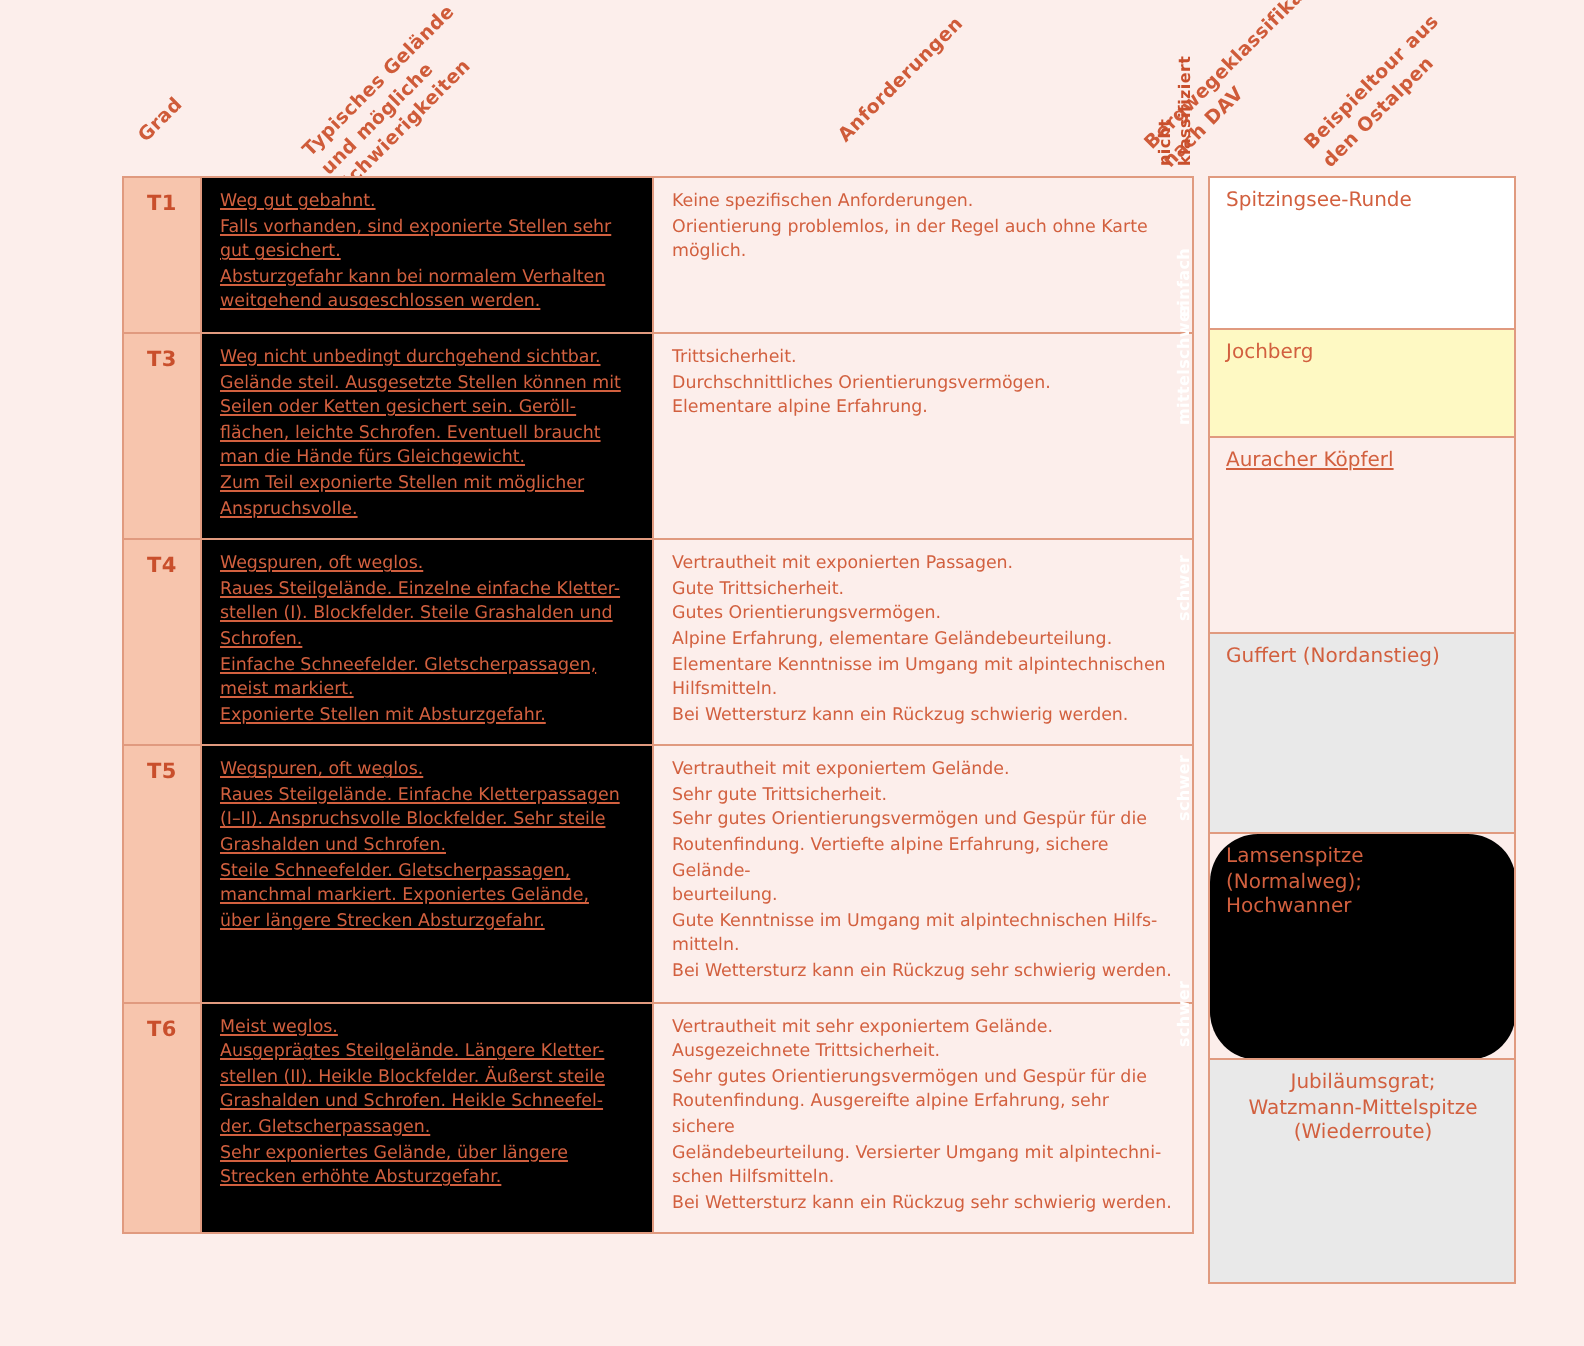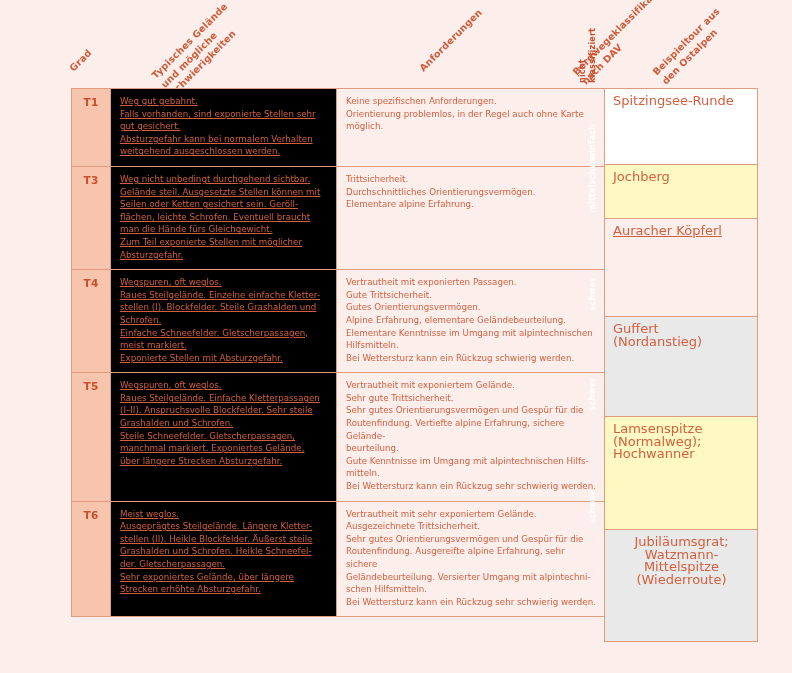--- a/index.html
+++ b/index.html
@@ -35,21 +35,21 @@
   }
   #h-grad      { left: 76px;  top: 62px; }
   #h-gelaende  { left: 176px; top: 62px; }
   #h-anford    { left: 426px; top: 62px; }
   #h-dav       { left: 588px; top: 62px; }
   #h-beispiel  { left: 668px; top: 62px; }
 
   
   .tbl-main {
     position: absolute;
-    left: 71px; top: 88px;
+    left: 61px; top: 88px;
     width: 500px;
     border-collapse: collapse;
     table-layout: fixed;
     border-radius: 32px;
   }
   .tbl-main td {
     vertical-align: top;
     border: 1px solid #e09a7f;
     padding: 0;
   }
@@ -121,21 +121,21 @@
     left: 19px;
     bottom: 2px;
     white-space: pre-line;
     font-size: 8px;
     font-weight: bold;
     line-height: 9.5px;
     letter-spacing: .2px;
   }
   .c-tour {
     width: 137px;
-    font-size: 13px;
+    font-size: 10px;
     line-height: 12.6px;
     padding: 6px 7px 8px 8px !important;
     white-space: pre-line;
     margin-top: 45px;
   }
 </style>
 </head>
 <body style="background: rgb(252, 238, 235);">
 
 <div class="headers">
@@ -164,21 +164,21 @@
 möglich.</td>
     </tr>
     <tr style="height:98px">
       <td class="c-grade">T3</td>
       <td class="c-terrain">Weg nicht unbedingt durchgehend sichtbar.
 Gelände steil. Ausgesetzte Stellen können mit
 Seilen oder Ketten gesichert sein. Geröll-
 flächen, leichte Schrofen. Eventuell braucht
 man die Hände fürs Gleichgewicht.
 Zum Teil exponierte Stellen mit möglicher
-Absturzgefahr.</td>
+Anspruchsvolle.</td>
       <td class="c-req">Trittsicherheit.
 Durchschnittliches Orientierungsvermögen.
 Elementare alpine Erfahrung.</td>
     </tr>
     <tr style="height:100px">
       <td class="c-grade">T4</td>
       <td class="c-terrain">Wegspuren, oft weglos.
 Raues Steilgelände. Einzelne einfache Kletter-
 stellen (I). Blockfelder. Steile Grashalden und
 Schrofen.
@@ -275,21 +275,21 @@
       <td class="c-tour" style="background: rgb(233, 233, 233);">Guffert (Nordanstieg)</td>
     </tr>
     <tr style="height:113px">
       <td class="c-dav">
         <div class="dav-bar" style="background: rgb(17, 17, 17);">
           <div class="dav-label">
             <span style="color: rgb(255, 255, 255);">schwer</span>
           </div>
         </div>
       </td>
-      <td class="c-tour" style="background: #fef9c3;">Lamsenspitze
+      <td class="c-tour" style="background: #000000; border-radius: 24px;">Lamsenspitze
 (Normalweg);
 Hochwanner</td>
     </tr>
     <tr style="height:112px">
       <td class="c-dav">
         <div class="dav-bar" style="background: rgb(17, 17, 17);">
           <div class="dav-label">
             <span style="color: rgb(255, 255, 255);">schwer</span>
           </div>
         </div>

